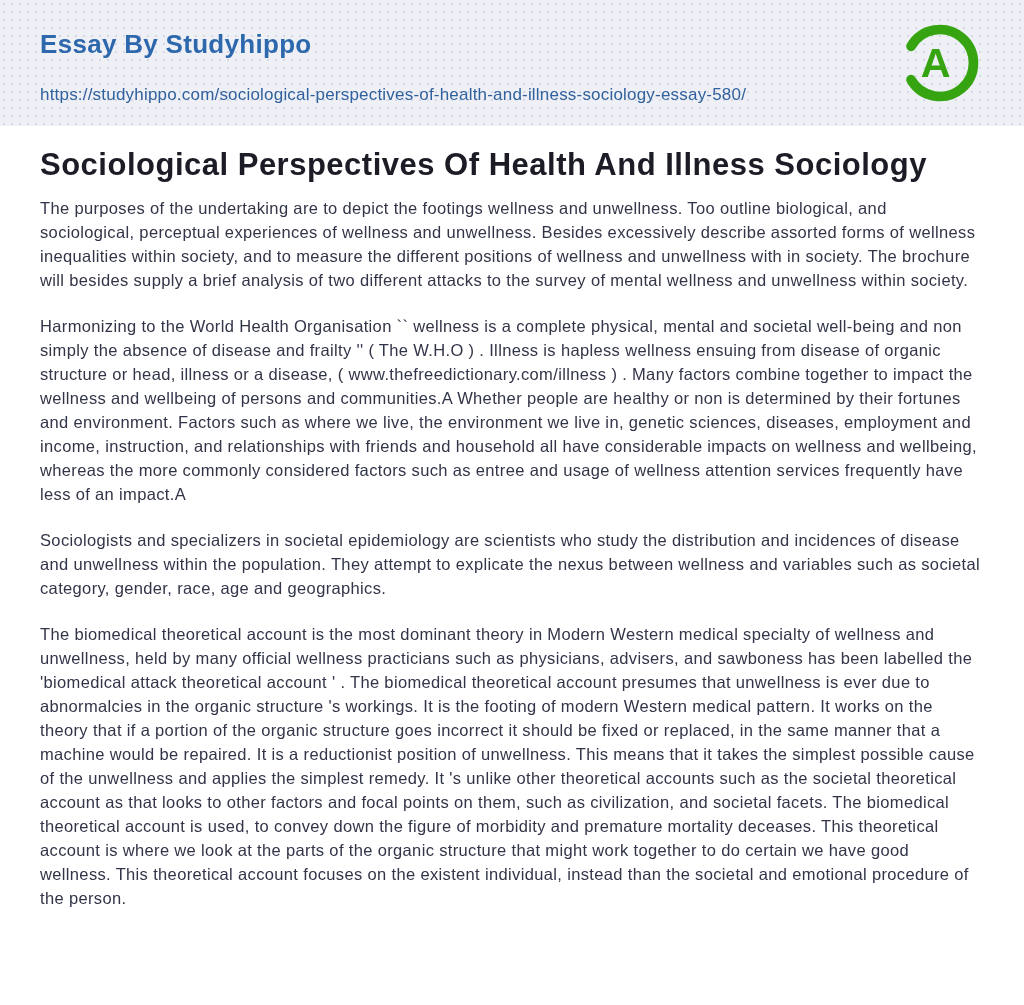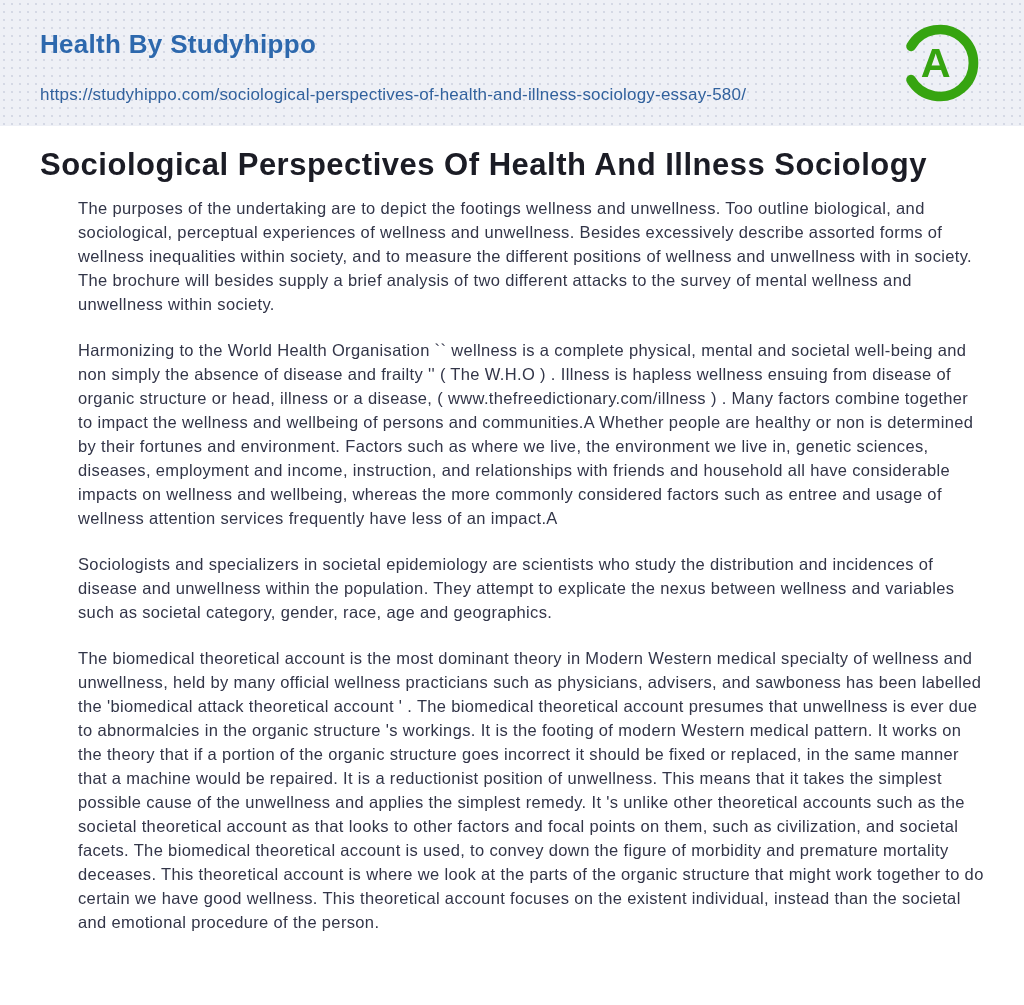--- a/index.html
+++ b/index.html
@@ -60,31 +60,30 @@
     margin-bottom: 14px;
   }
   .para {
     color: #323548;
     font-size: 16.5px;
     line-height: 24px;
     letter-spacing: 0.35px;
     margin-top: 10px;
     margin-bottom: 22px;
     max-width: 944px;
-    margin-left: 38px;
   }
 </style>
 </head>
 <body>
 
 <div class="page">
 
   <div class="header">
     <div class="header-text">
-      <div class="header-title">Health By Studyhippo</div>
+      <div class="header-title">Essay By Studyhippo</div>
       <a class="header-url">https://studyhippo.com/sociological-perspectives-of-health-and-illness-sociology-essay-580/</a>
     </div>
 
     <svg class="logo" viewBox="0 0 100 100" aria-hidden="true">
       <path d="M 17.1 31 A 38 38 0 1 1 17.1 69" fill="none" stroke="#36a410" stroke-width="11" stroke-linecap="round"></path>
       <text x="45" y="66" font-size="47" font-weight="bold" fill="#36a410" text-anchor="middle" font-family="Liberation Sans, DejaVu Sans, sans-serif">A</text>
     </svg>
   </div>
 
   <div class="article">

